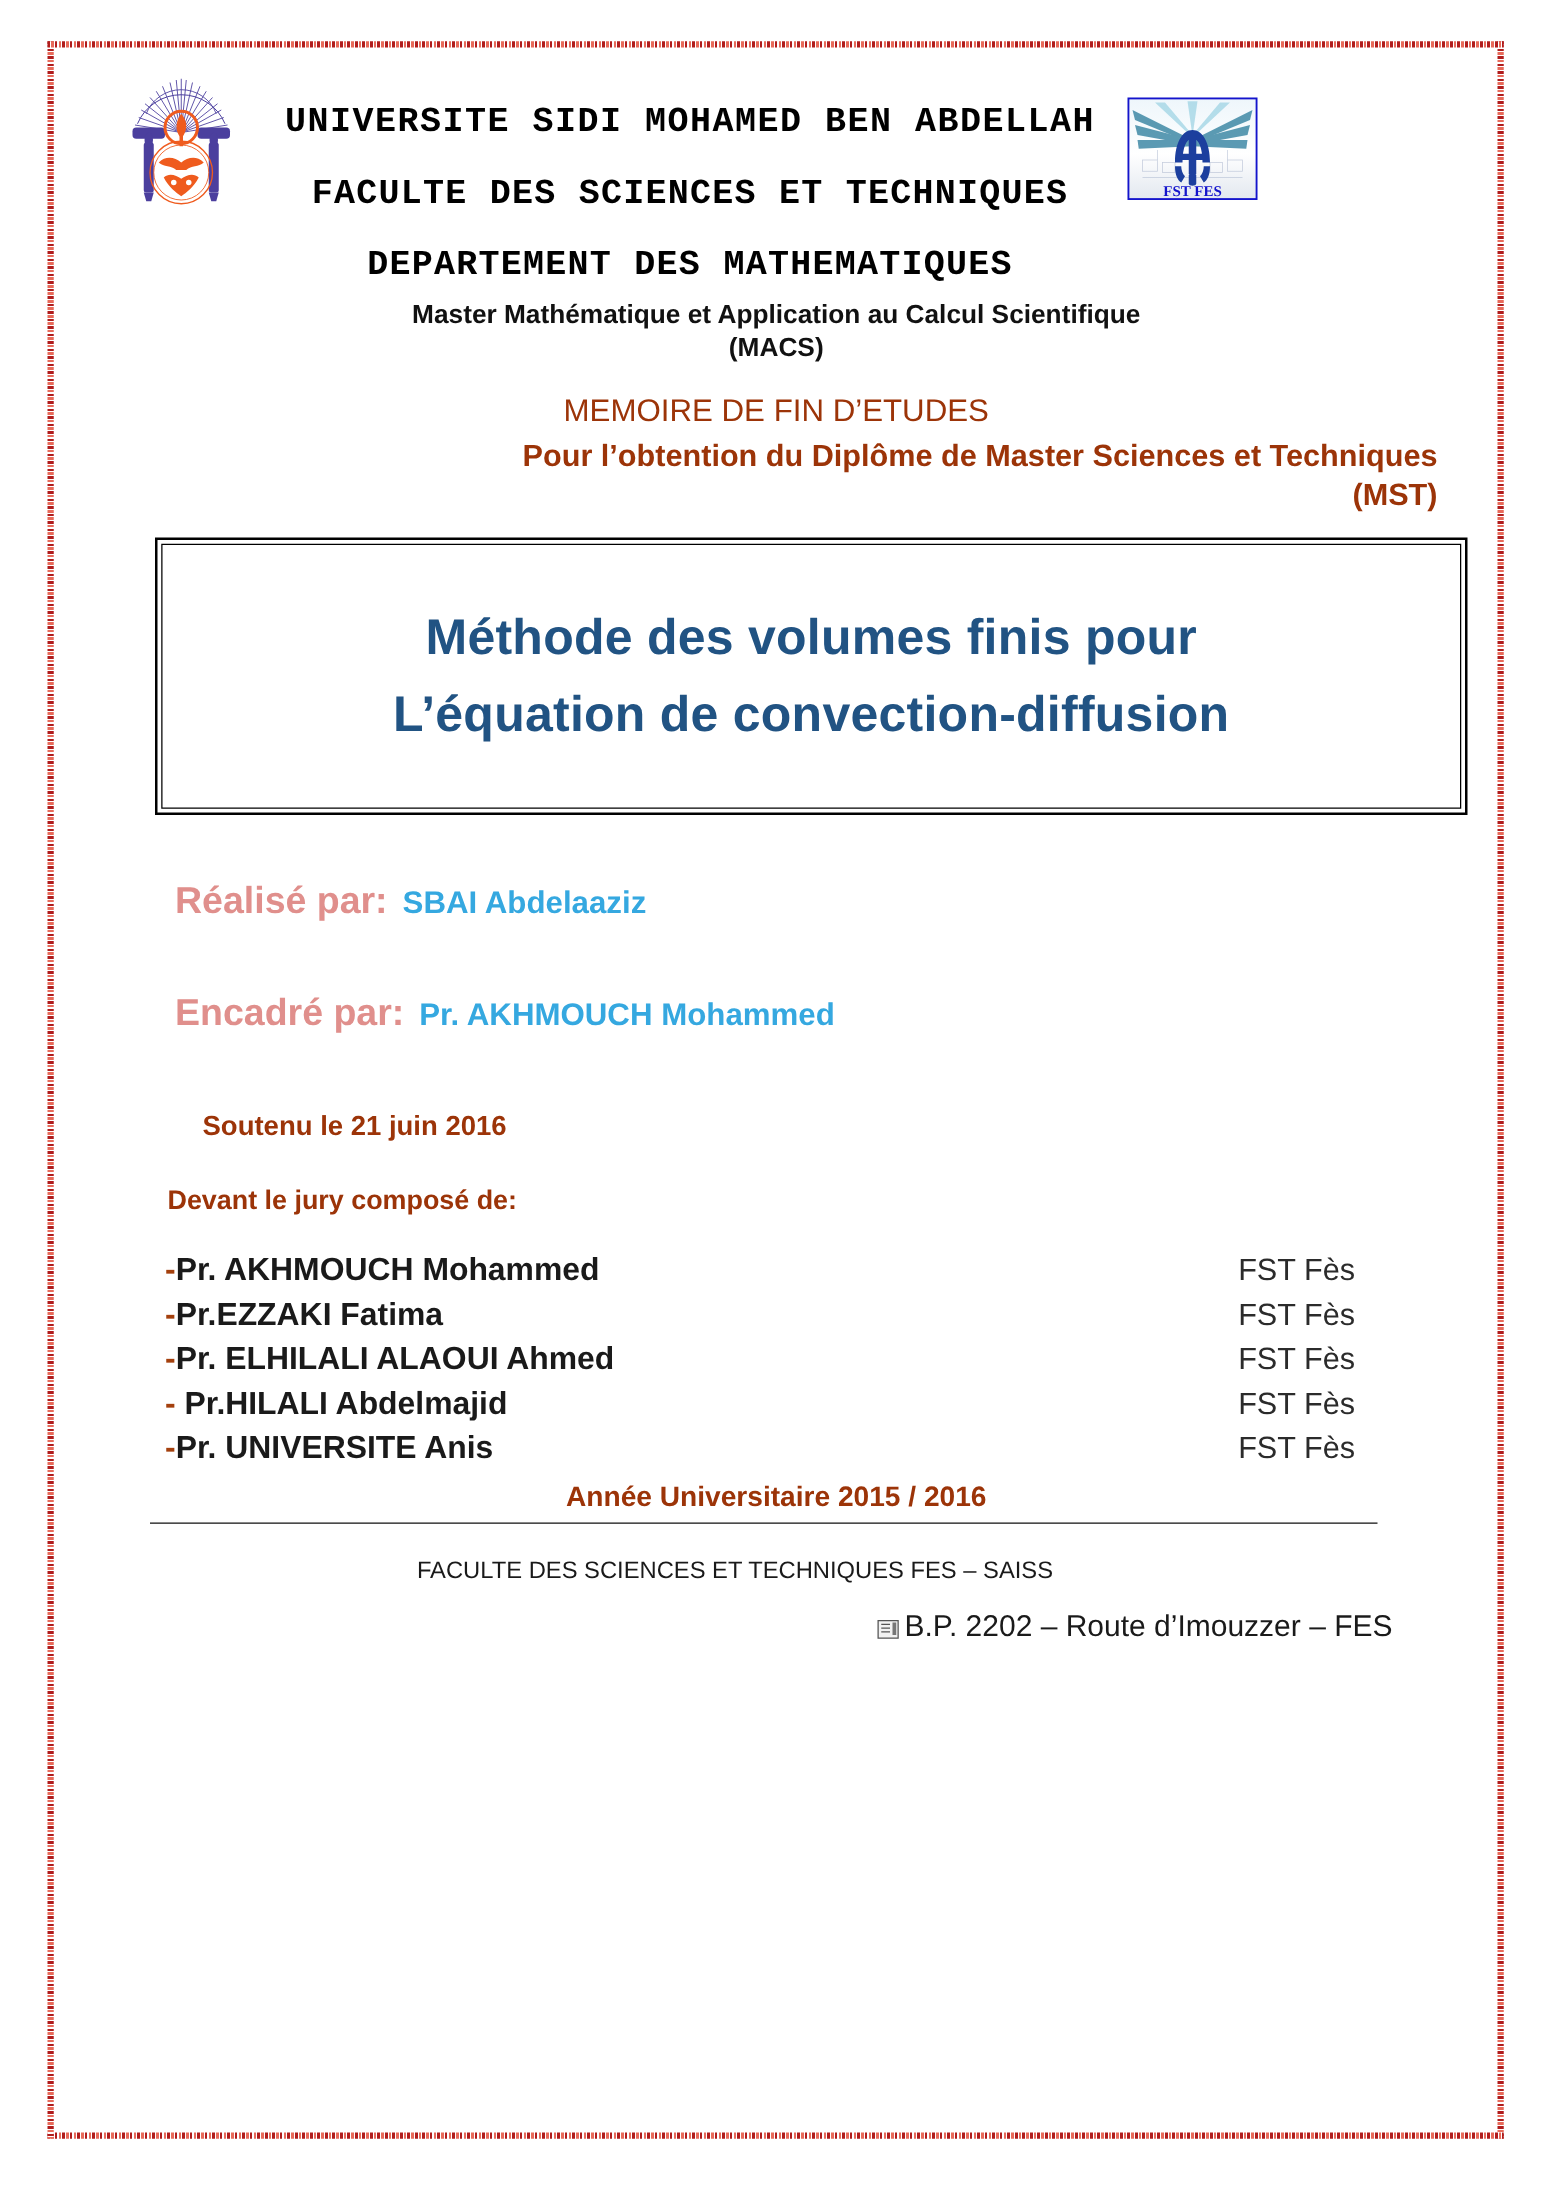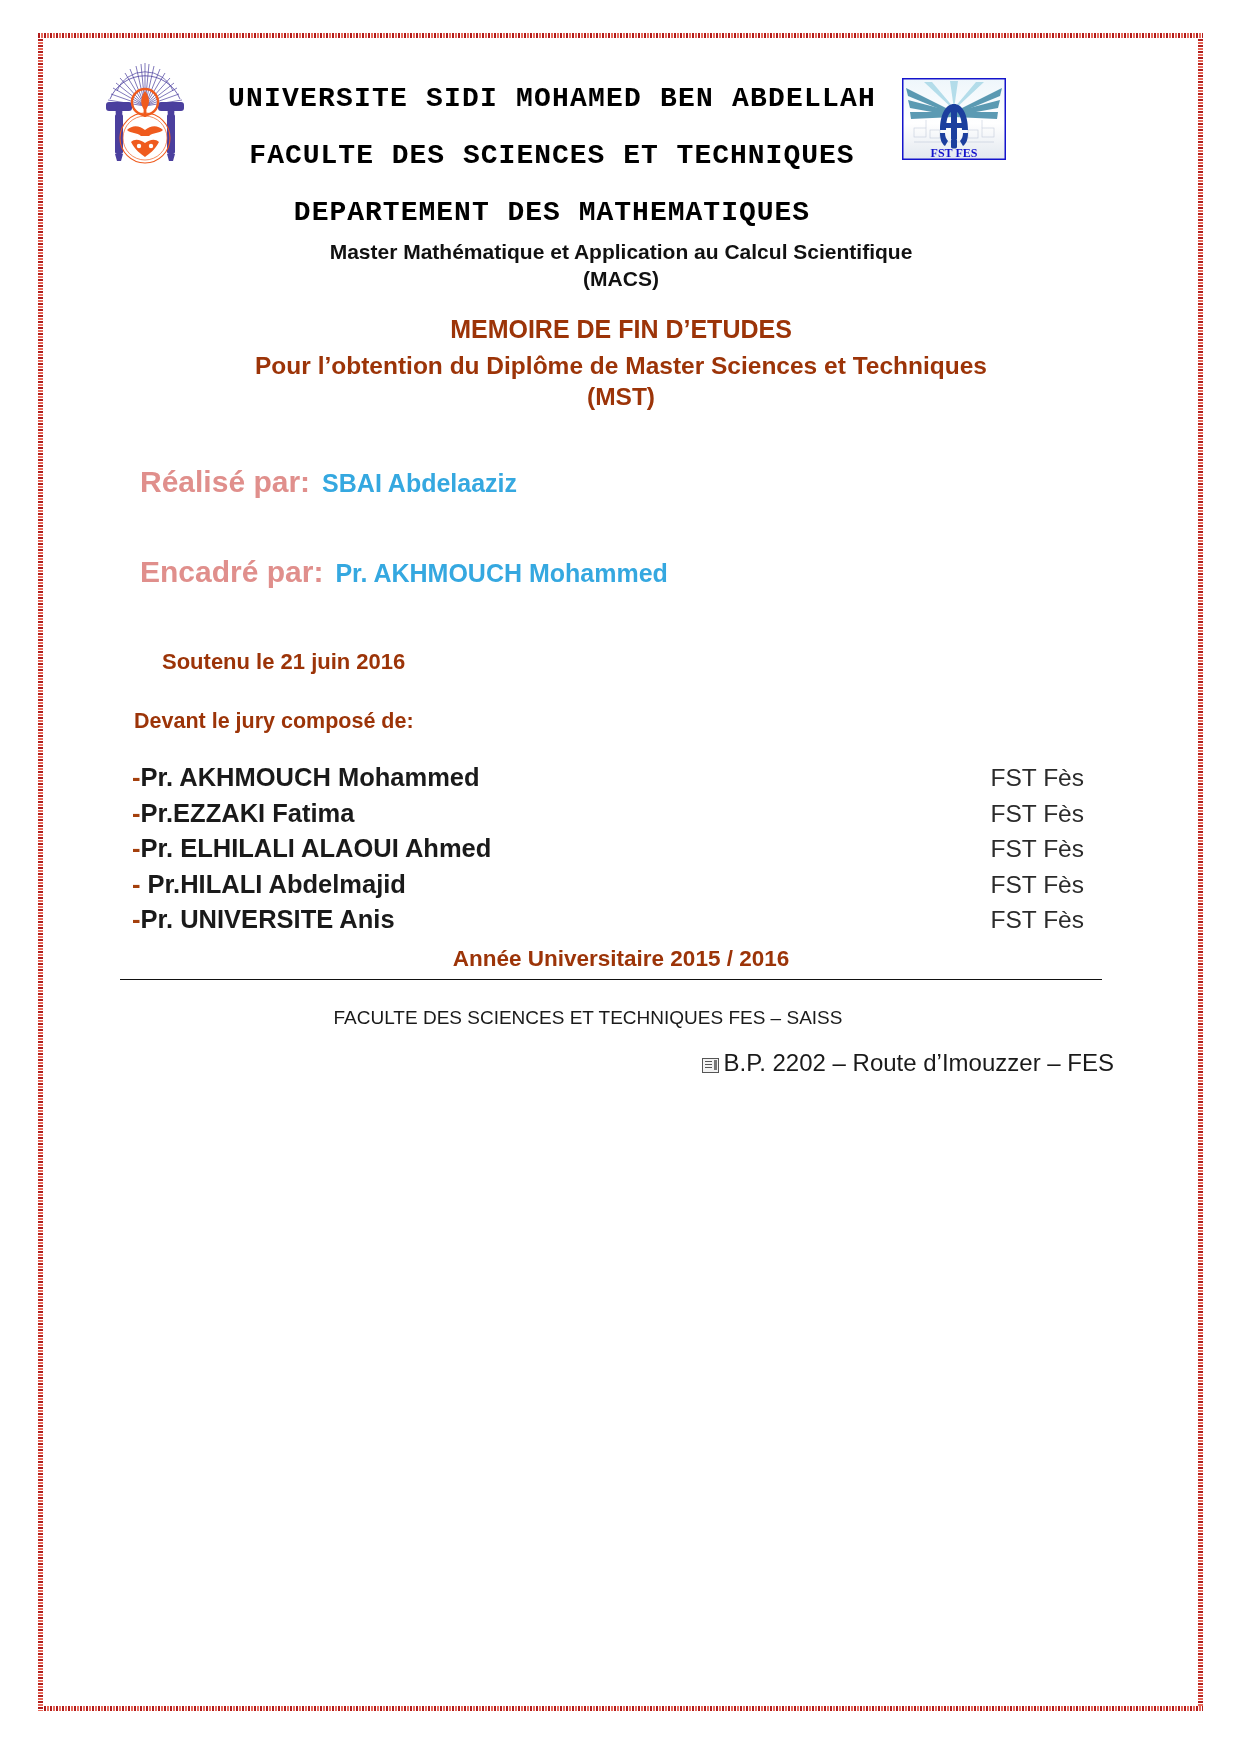--- a/index.html
+++ b/index.html
@@ -111,28 +111,28 @@
   .program-title {
     text-align: center;
     font-weight: bold;
     font-size: 21px;
     color: #111111;
     line-height: 1.30;
     margin: 8px 36px 0 36px;
   }
   .memoire {
     text-align: center;
-    font-weight: bold;
+    font-weight: normal;
     font-size: 25px;
     color: #9c3408;
     margin-top: 20px;
     line-height: 1.28;
   }
   .pour-obtention {
-    text-align: center;
+    text-align: right;
     font-weight: bold;
     font-size: 24.5px;
     color: #9c3408;
     line-height: 1.30;
     margin: 5px 30px 0 30px;
   }
 
   
   .title-box-outer {
     margin: 17px 6px 0 62px;
@@ -396,20 +396,26 @@
       <div>(MACS)</div>
     </div>
 
     <div class="memoire">MEMOIRE DE FIN D’ETUDES</div>
 
     <div class="pour-obtention">
       <div>Pour l’obtention du Diplôme de Master Sciences et Techniques</div>
       <div>(MST)</div>
     </div>
 
+    <div class="title-box-outer">
+      <div class="title-box-inner">
+        <div class="doc-title-line">Méthode des volumes finis pour</div>
+        <div class="doc-title-line">L’équation de convection-diffusion</div>
+      </div>
+    </div>
 
     <div class="by-block">
       <div class="by-line">
         <span class="by-label">Réalisé par:</span><span class="by-value">SBAI Abdelaaziz</span>
       </div>
       <div class="by-line">
         <span class="by-label">Encadré par:</span><span class="by-value">Pr. AKHMOUCH Mohammed</span>
       </div>
     </div>
 

